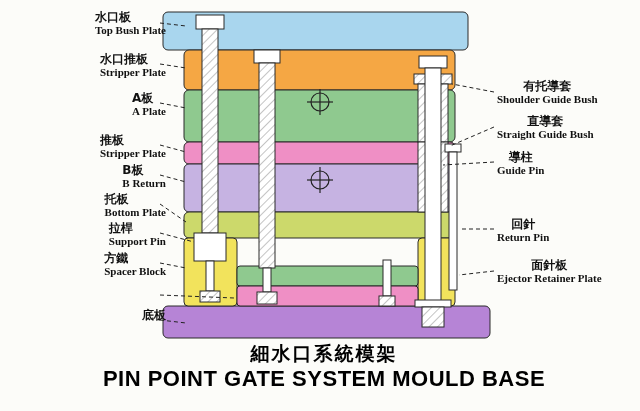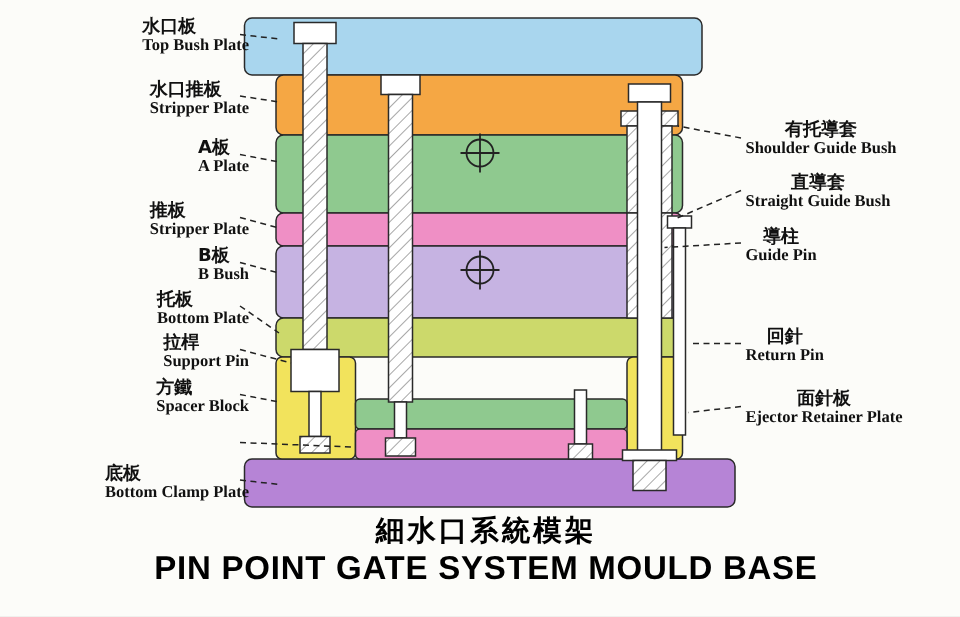--- a/index.html
+++ b/index.html
@@ -117,37 +117,36 @@
   <div class="lbl lbl-left" style="top:91px">
     <div class="cn">A板</div>
     <div class="en">A Plate</div>
   </div>
   <div class="lbl lbl-left" style="top:133px">
     <div class="cn">推板</div>
     <div class="en">Stripper Plate</div>
   </div>
   <div class="lbl lbl-left" style="top:163px">
     <div class="cn">B板</div>
-    <div class="en">B Bush</div>
+    <div class="en">B Return</div>
   </div>
   <div class="lbl lbl-left" style="top:192px">
     <div class="cn">托板</div>
     <div class="en">Bottom Plate</div>
   </div>
   <div class="lbl lbl-left" style="top:251px">
     <div class="cn">方鐵</div>
     <div class="en">Spacer Block</div>
   </div>
   <div class="lbl lbl-left" style="top:221px">
     <div class="cn">拉桿</div>
     <div class="en">Support Pin</div>
   </div>
   <div class="lbl lbl-left" style="top:308px">
     <div class="cn">底板</div>
-    <div class="en">Bottom Clamp Plate</div>
   </div>
 
   <div class="lbl lbl-right" style="top:79px">
     <div class="cn">有托導套</div>
     <div class="en">Shoulder Guide Bush</div>
   </div>
   <div class="lbl lbl-right" style="top:114px">
     <div class="cn">直導套</div>
     <div class="en">Straight Guide Bush</div>
   </div>

